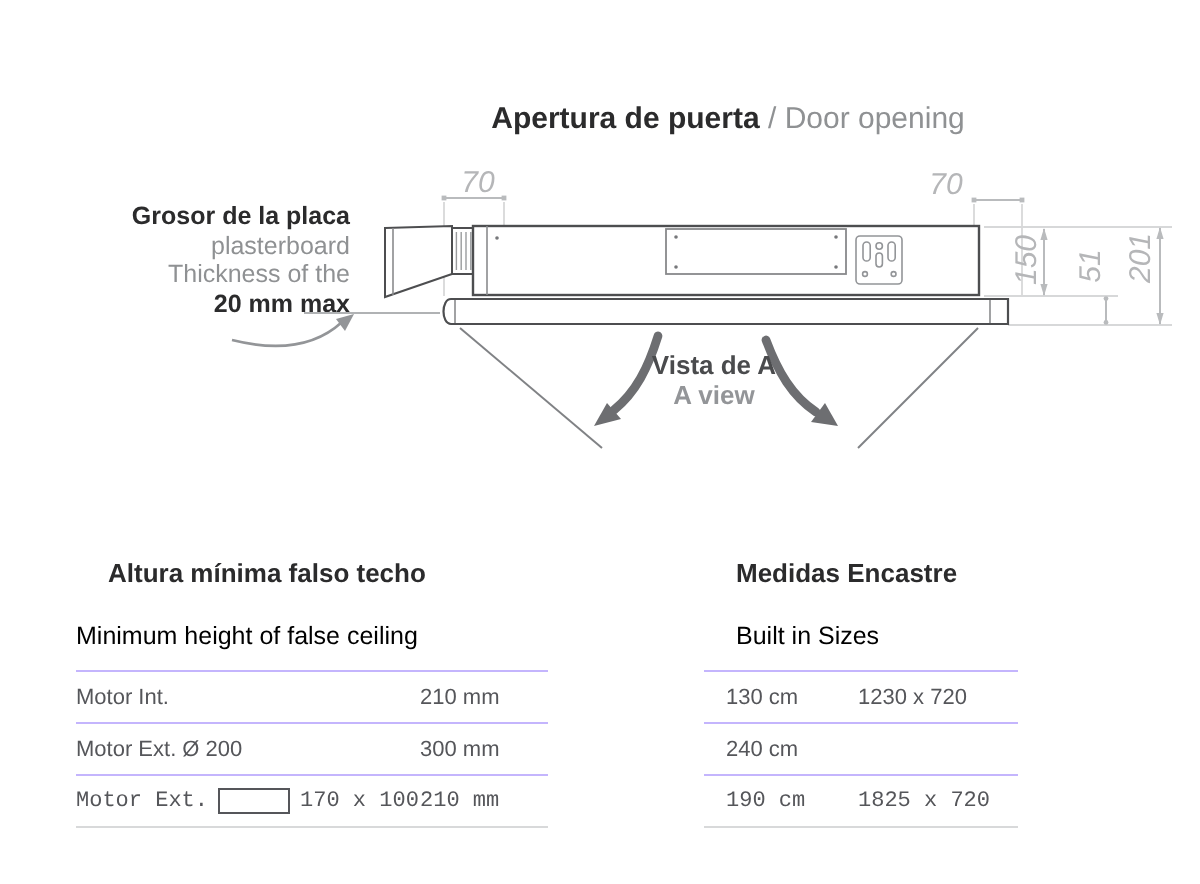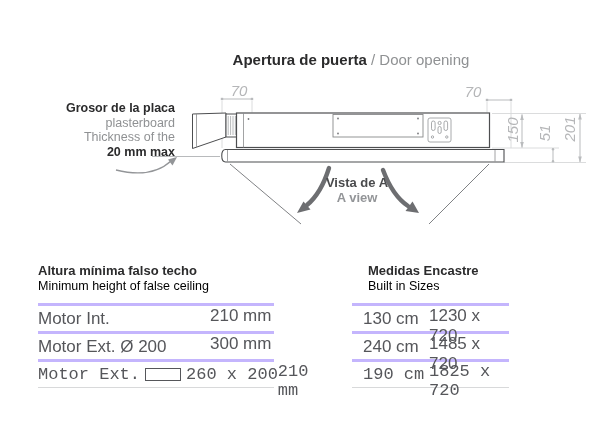--- a/index.html
+++ b/index.html
@@ -1,31 +1,31 @@
 <!DOCTYPE html>
 <html><head>
 <meta charset="utf-8">
 <style>
   html,body{margin:0;padding:0;background:#fff;}
   #page{position:relative;width:600px;height:442px;background:#fff;overflow:hidden;
         font-family:"Liberation Sans",sans-serif;}
   .abs{position:absolute;}
   
-  #title{left:151px;top:51px;width:400px;text-align:center;font-size:15px;color:#8f9193;}
+  #title{left:164px;top:51px;width:400px;text-align:center;font-size:15px;color:#8f9193;}
   #title .es{font-weight:bold;color:#2b2b2c;}
   
   #annot{left:35px;top:101px;width:140px;font-size:12.5px;line-height:14.5px;color:#8f9193;text-align:right;}
   #annot .dark{color:#2b2b2c;font-weight:bold;}
   
   .tbl{top:263px;}
-  .tbl h3{margin:0;font-size:13px;font-weight:bold;color:#2b2b2c;line-height:16px;}
+  .tbl h3{margin:16px;font-size:13px;font-weight:bold;color:#2b2b2c;line-height:16px;}
   .tbl .sub{font-size:12.5px;color:#000000;line-height:15px;}
   .rows{margin-top:9px;}
-  .row{display:flex;height:25px;border-top:3px solid #c4b5fd;
-       font-size:17px;color:#55565a;}
+  .row{display:flex;align-items:center;height:25px;border-top:1px solid #c4b5fd;
+       font-size:11px;color:#55565a;}
   .row:last-child{border-bottom:1px solid #d8d9da;font-family:Liberation Mono, monospace;}
   .row .lbl{flex:1;display:flex;align-items:center;white-space:nowrap;}
   #tbl-left{left:38px;width:236px;}
   #tbl-left .val{width:64px;}
   #tbl-right{left:352px;width:157px;}
   #tbl-right h3,#tbl-right .sub{margin-left:16px;}
   #tbl-right .row .lbl{padding-left:11px;}
   #tbl-right .val{width:80px;}
   .rect-sym{display:inline-block;width:34px;height:11px;border:1.3px solid #55565a;
             margin:0 5px;}
@@ -164,38 +164,37 @@
         <span class="val">210 mm</span>
       </div>
       <div class="row">
         <span class="lbl">Motor Ext. Ø 200</span>
         <span class="val">300 mm</span>
       </div>
       <div class="row">
         <span class="lbl">
           <span>Motor Ext.</span>
           <span class="rect-sym"></span>
-          <span>260 x 200</span>
+          <span>170 x 100</span>
         </span>
         <span class="val">210 mm</span>
       </div>
     </div>
   </div>
 
   <div class="abs tbl" id="tbl-right">
     <h3>Medidas Encastre</h3>
     <div class="sub">Built in Sizes</div>
     <div class="rows">
       <div class="row">
         <span class="lbl">130 cm</span>
         <span class="val">1230 x 720</span>
       </div>
       <div class="row">
         <span class="lbl">240 cm</span>
-        <span class="val">1485 x 720</span>
       </div>
       <div class="row">
         <span class="lbl">190 cm</span>
         <span class="val">1825 x 720</span>
       </div>
     </div>
   </div>
 
 </div>
 

